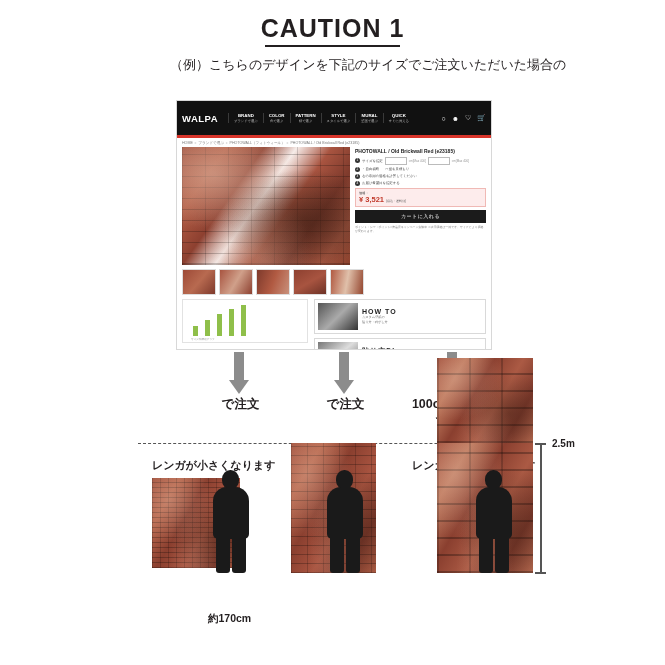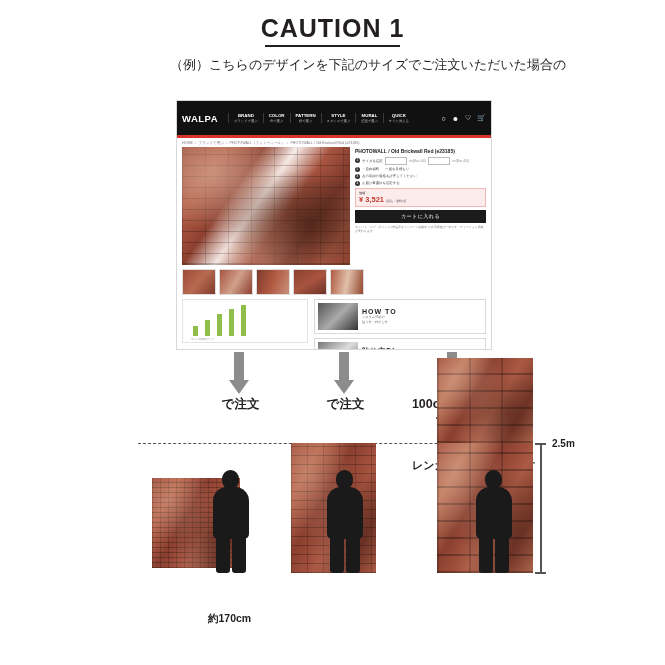--- a/index.html
+++ b/index.html
@@ -595,20 +595,21 @@
   <div class="wallpanel brick-big" style="left:437px;top:358px;width:96px;height:85px;">
     <div class="shade"></div>
   </div>
 
   <div class="dash-line"></div>
   <div class="height-bar"></div>
   <div class="tick" style="top:443px;"></div>
   <div class="tick" style="top:572px;"></div>
   <div class="height-label">2.5m</div>
 
+  <div class="scene-caption" style="left:152px;top:458px;">レンガが小さくなります</div>
   <div class="scene-caption" style="left:412px;top:458px;">レンガが大きくなります</div>
 
   <div class="scene" style="left:152px;top:478px;">
     <div class="wallpanel brick-fine" style="left:0;top:0;width:88px;height:90px;">
       <div class="shade"></div>
     </div>
   </div>
   <div class="person" style="left:209px;top:470px;">
     <div class="head"></div>
       <div class="body"></div>

